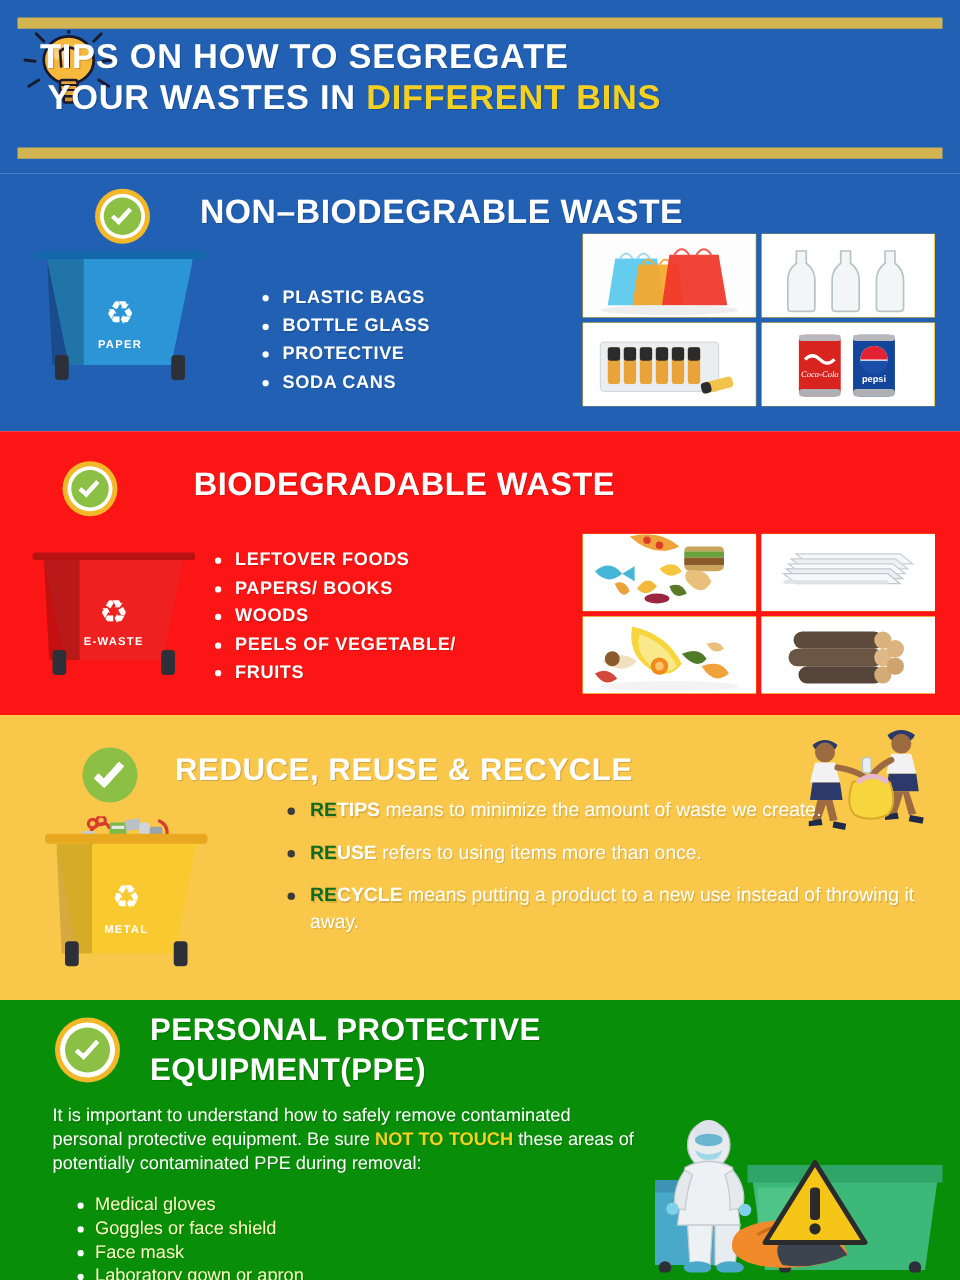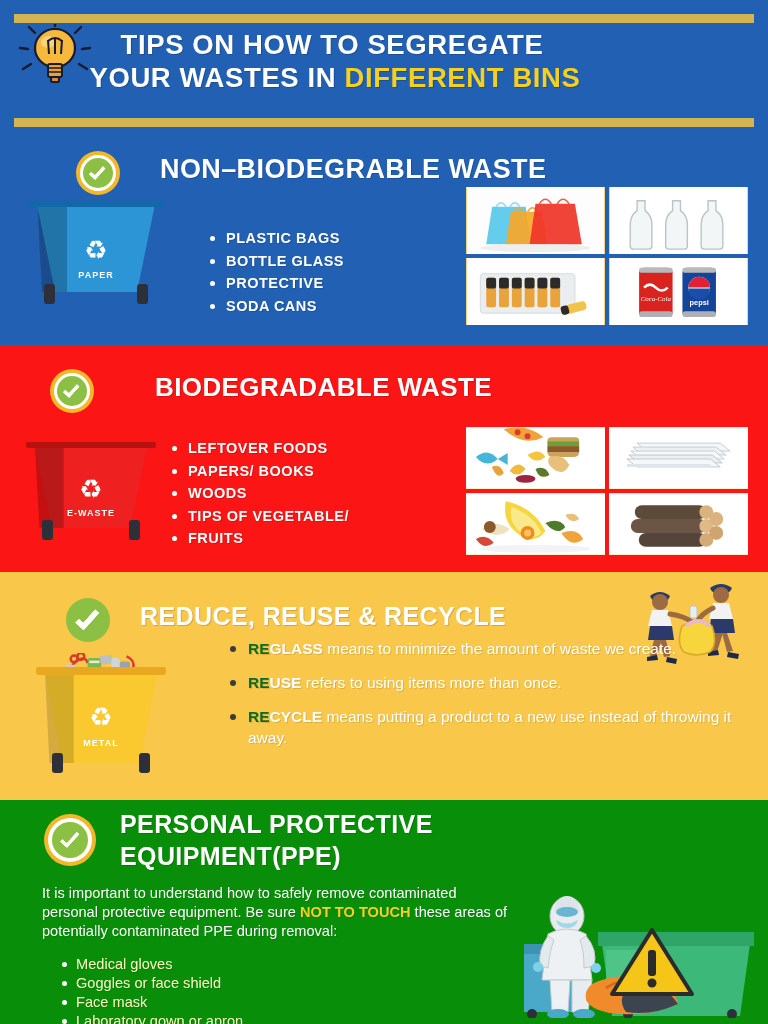--- a/index.html
+++ b/index.html
@@ -26,21 +26,20 @@
     background-color: #dcb94b;
     opacity: .95;
   }
   .glitter-bar.top { top: 14px; }
   .glitter-bar.bot { top: 118px; }
   .bulb {
     position: absolute; left: 18px; top: 24px; width: 74px; height: 62px;
   }
   .title-block {
     position: absolute; left: 0; top: 28px; width: 632px;
-    text-align: center;
     padding-left: 32px;
   }
   .title-line {
     font-weight: bold;
     font-size: 27.5px;
     letter-spacing: .6px;
     color: #ffffff;
     line-height: 33px;
     text-shadow: 1px 1px 0 rgba(0,0,0,.18);
     white-space: nowrap;
@@ -352,21 +351,21 @@
       <div class="recycle">♻</div>
       <div class="binlabel">E-WASTE</div>
       <div class="wheel l"></div>
       <div class="wheel r"></div>
     </div>
 
     <ul class="caps" style="left:172px; top:92px;">
       <li>LEFTOVER FOODS</li>
       <li>PAPERS/ BOOKS</li>
       <li>WOODS</li>
-      <li>TIPS OF VEGETABLE/</li>
+      <li>PEELS OF VEGETABLE/</li>
       <li>FRUITS</li>
     </ul>
 
     <div class="photo-grid" style="left:466px; top:82px; width:282px; height:128px;">
 
       <div class="photo">
         <svg viewBox="0 0 140 62" width="100%" height="100%">
           <rect width="140" height="62" fill="#fff"></rect>
           <path d="M38 2 q24 -6 40 8 q-20 10 -40 -8z" fill="#f0a33a"></path>
           <circle cx="52" cy="5" r="3" fill="#e03a2a"></circle>
@@ -489,21 +488,21 @@
       <div class="lid" style="background:#e8a81f; height:8px; border-radius:3px;"></div>
       <div class="body" style="background:#f9c92f; top:8px;"></div>
       <div class="shade" style="top:8px; opacity:.14;"></div>
       <div class="recycle">♻</div>
       <div class="binlabel">METAL</div>
       <div class="wheel l"></div>
       <div class="wheel r"></div>
     </div>
 
     <ul class="rrr" style="left:228px; top:66px; width:505px;">
-      <li><span class="kw"><span class="g">RE</span><span class="w">GLASS</span></span><span> means to minimize the amount of waste we create.</span></li>
+      <li><span class="kw"><span class="g">RE</span><span class="w">TIPS</span></span><span> means to minimize the amount of waste we create.</span></li>
       <li><span class="kw"><span class="g">RE</span><span class="w">USE</span></span><span> refers to using items more than once.</span></li>
       <li><span class="kw"><span class="g">RE</span><span class="w">CYCLE</span></span><span> means putting a product to a new use instead of throwing it away.</span></li>
     </ul>
   </div>
 
   <div class="section sec-green">
 
     <div class="badge" style="left:44px; top:14px; width:52px; height:52px;">
       <div class="badge-inner" style="width:36px; height:36px;">
         <i class="check" style="width:19px;height:10px;"></i>

